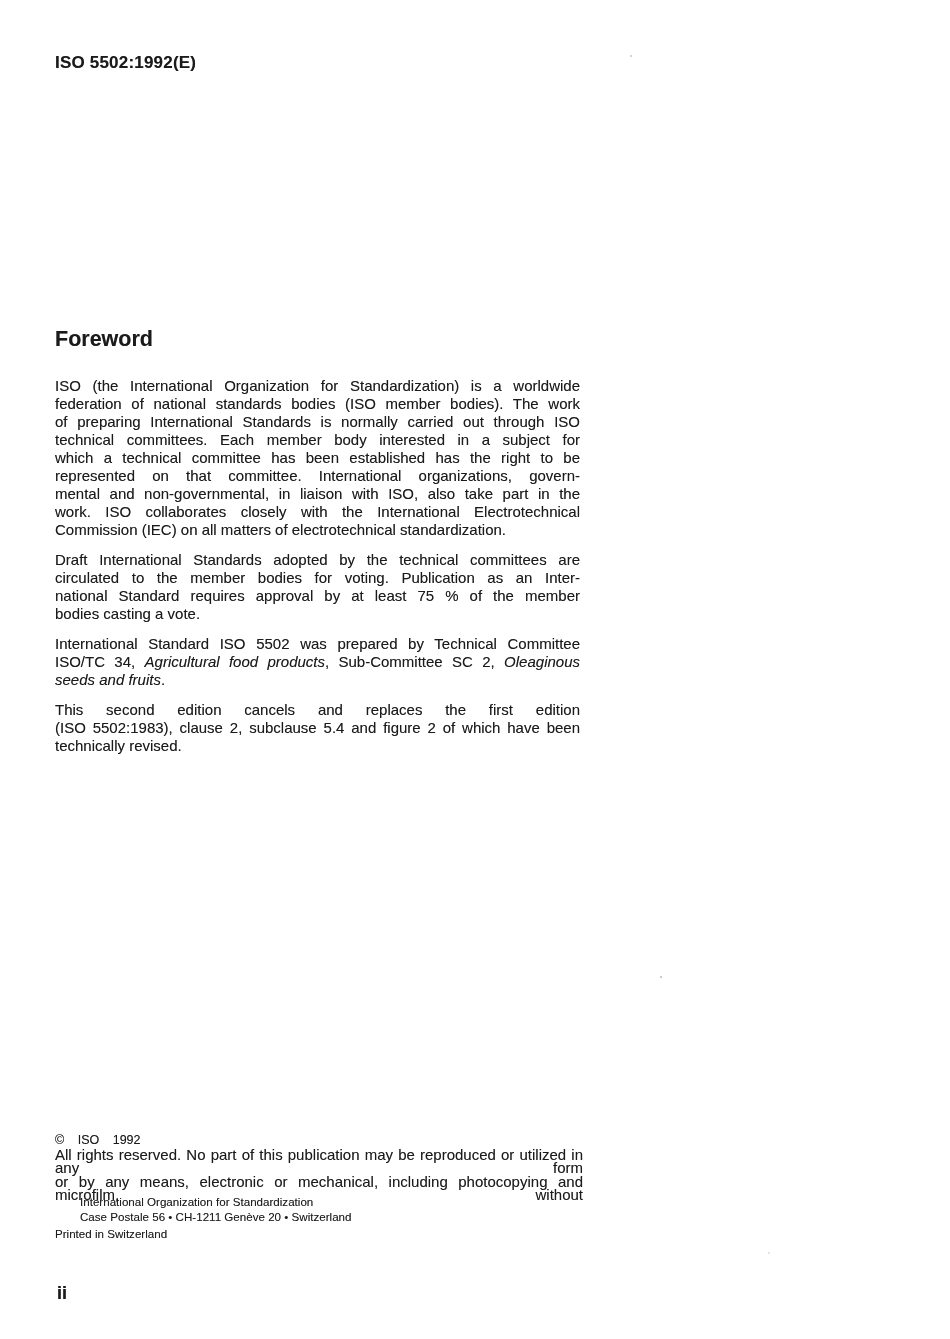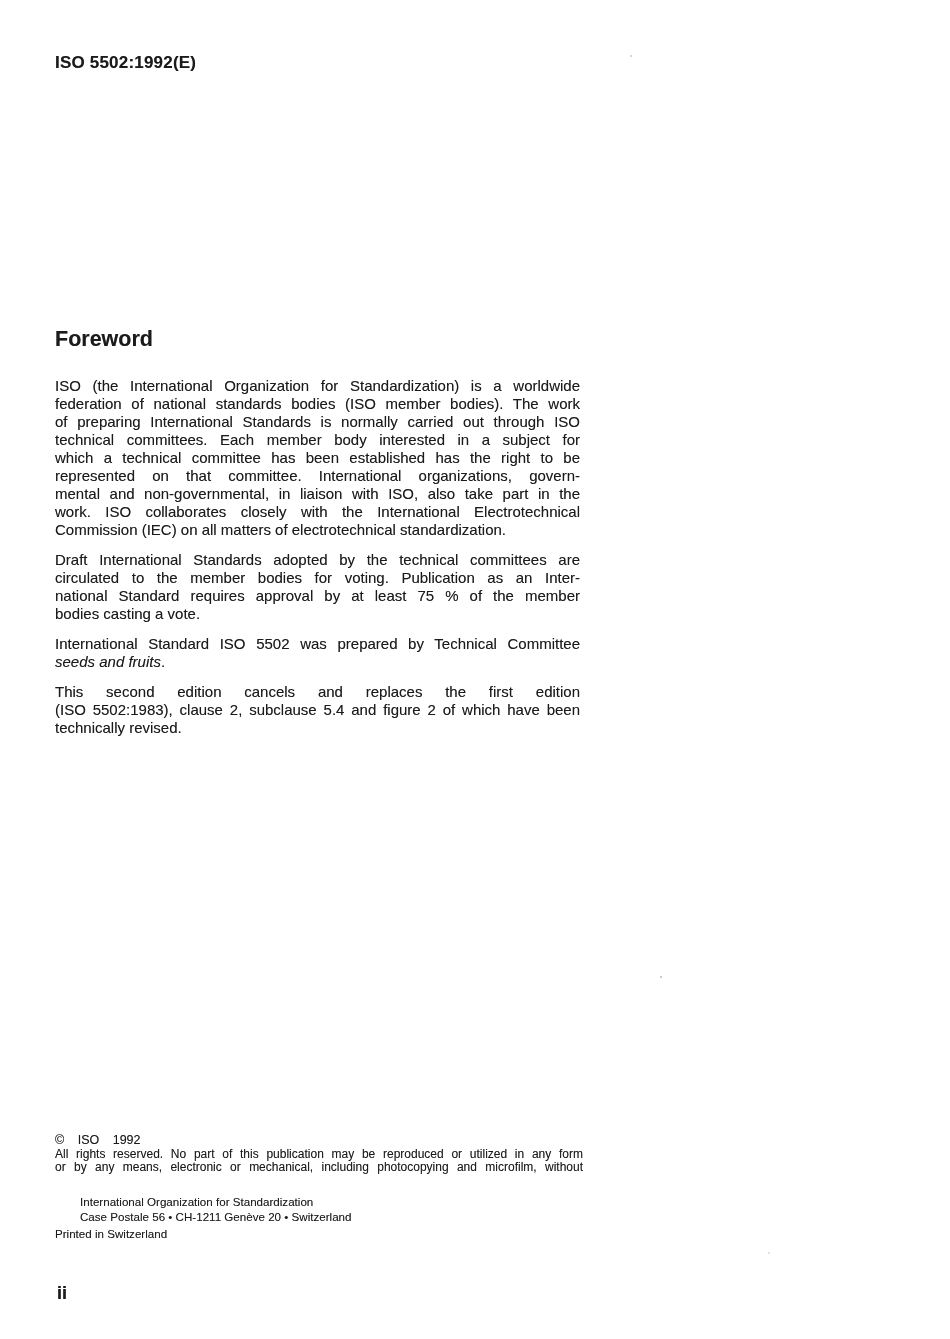--- a/index.html
+++ b/index.html
@@ -50,21 +50,21 @@
     top: 1133px;
     font-size: 12.5px;
     word-spacing: 10px;
     text-shadow: 0 0 0.4px rgba(0,0,0,0.4);
   }
   .rights {
     position: absolute;
     left: 55px;
     top: 1148px;
     width: 528px;
-    font-size: 12px;
+    font-size: 15px;
     line-height: 13.4px;
     text-shadow: 0 0 0.4px rgba(0,0,0,0.35);
   }
   .publisher {
     position: absolute;
     left: 80px;
     top: 1195px;
     font-size: 11.6px;
     line-height: 14.5px;
     text-shadow: 0 0 0.4px rgba(0,0,0,0.35);
@@ -142,20 +142,21 @@
         <div class="jline last"><span>Commission (IEC) on all matters of electrotechnical standardization.</span></div>
       </div>
     <div class="para">
         <div class="jline"><span>Draft International Standards adopted by the technical committees are</span></div>
         <div class="jline"><span>circulated to the member bodies for voting. Publication as an Inter-</span></div>
         <div class="jline"><span>national Standard requires approval by at least 75 % of the member</span></div>
         <div class="jline last"><span>bodies casting a vote.</span></div>
       </div>
     <div class="para">
         <div class="jline"><span>International Standard ISO 5502 was prepared by Technical Committee</span></div>
+        <div class="jline"><span>ISO/TC 34, </span><span class="it">Agricultural food products</span><span>, Sub-Committee SC 2, </span><span class="it">Oleaginous</span></div>
         <div class="jline last"><span class="it">seeds and fruits</span><span>.</span></div>
       </div>
     <div class="para">
         <div class="jline"><span>This second edition cancels and replaces the first edition</span></div>
         <div class="jline"><span>(ISO 5502:1983), clause 2, subclause 5.4 and figure 2 of which have been</span></div>
         <div class="jline last"><span>technically revised.</span></div>
       </div>
   </div>
 
   <div class="copyright">© ISO 1992</div>

